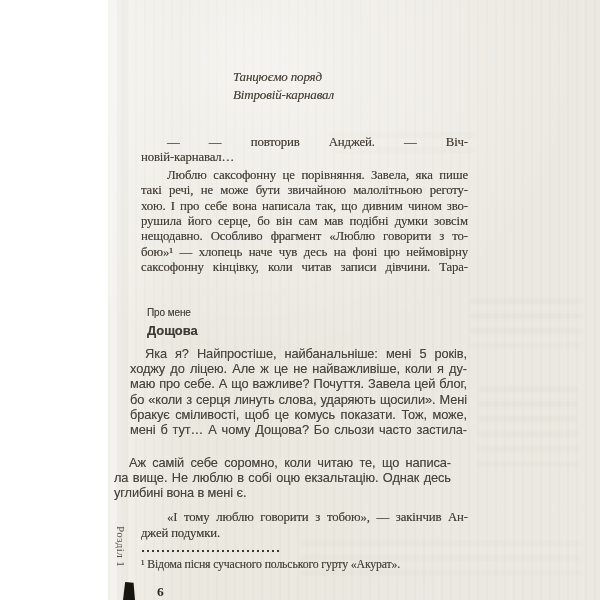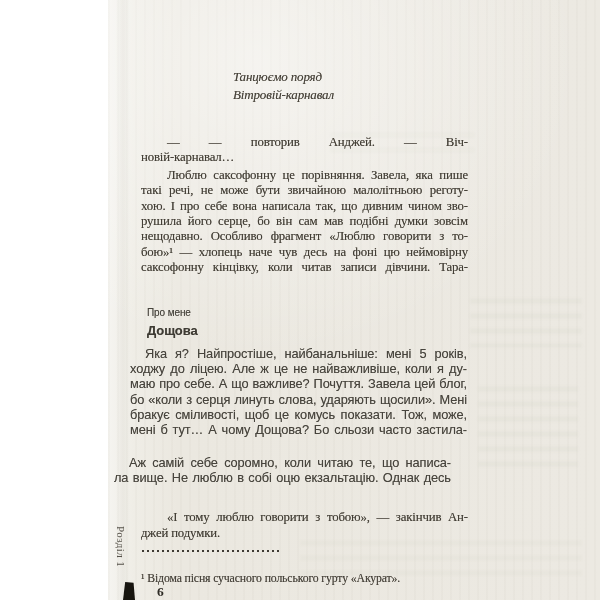--- a/index.html
+++ b/index.html
@@ -51,21 +51,21 @@
   #blog-author{left:147px;top:322.5px;--lh:15.5px;font-size:13px;font-weight:bold;color:#3e3b34;}
   #bp1{left:130px;top:345.5px;width:337px;--lh:15.4px;--indent:15px;}
   #bp2{left:114px;top:455px;width:337px;--lh:15.2px;--indent:15px;}
   #closing{left:141px;top:510px;width:327px;--lh:15.5px;--indent:26px;}
 
   #dotted-rule{
     position:absolute;left:141px;top:549px;width:141px;height:4px;
     background-image:radial-gradient(circle 1.3px at 2px 2px,#3e3a33 90%,rgba(0,0,0,0));
     background-size:5px 4px;background-repeat:repeat-x;
   }
-  #footnote{left:141px;top:572px;--lh:13px;--indent:0px;font-size:11.8px;color:#45413a;}
+  #footnote{left:141px;top:558px;--lh:13px;--indent:0px;font-size:11.8px;color:#45413a;}
 
   #chapter-label{
     position:absolute;left:112px;top:526px;height:52px;width:15px;
     writing-mode:vertical-rl;text-orientation:mixed;
     font-family:"Liberation Serif","DejaVu Serif",serif;
     font-size:11px;letter-spacing:0.4px;color:#56524a;
   }
   #edge-tab{
     position:absolute;left:123px;top:582px;width:12px;height:18px;
     background:#17150f;
@@ -275,20 +275,21 @@
         <span>вище.</span>
         <span>Не</span>
         <span>люблю</span>
         <span>в</span>
         <span>собі</span>
         <span>оцю</span>
         <span>екзальтацію.</span>
         <span>Однак</span>
         <span>десь</span>
       </div>
+      <div class="tl">углибині вона в мені є.</div>
     </div>
 
   <div id="closing" class="block serif">
       <div class="tl first just">
         <span>«І</span>
         <span>тому</span>
         <span>люблю</span>
         <span>говорити</span>
         <span>з</span>
         <span>тобою»,</span>

